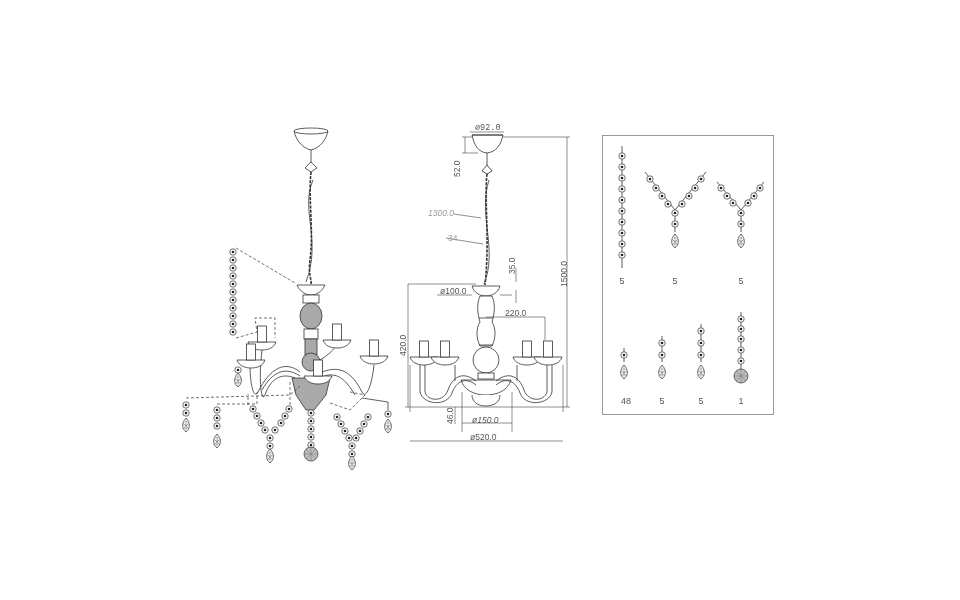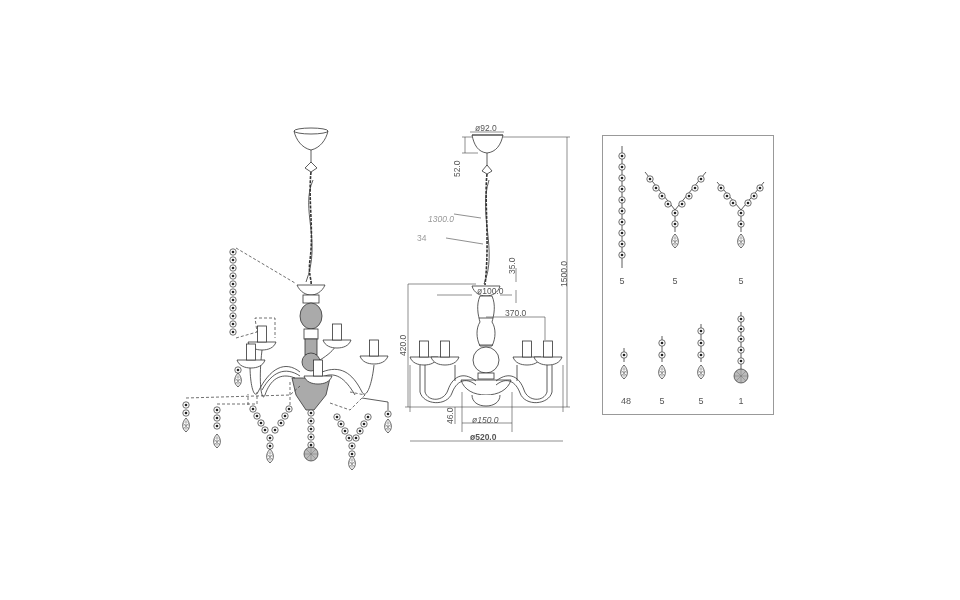--- a/index.html
+++ b/index.html
@@ -298,32 +298,32 @@
       <use href="#bead" x="741" y="319"></use>
         <use href="#bead" x="741" y="329"></use>
         <use href="#bead" x="741" y="339"></use>
       <use href="#bead" x="741" y="350"></use>
         <use href="#bead" x="741" y="361"></use>
       <use href="#ball" x="741" y="376"></use>
     </g>
   </g>
 </svg>
 
-<div class="lbl" style="left:475px;top:124px;">ø92.0</div>
+<div class="lbl" style="left:475px;top:124px;font-family:Liberation Mono, monospace;">ø92.0</div>
 <div class="lbl vert" style="left:453px;top:177px;">52.0</div>
-<div class="lbl grey" style="left:428px;top:215px;font-style:italic;">1300.0</div>
-<div class="lbl grey" style="left:417px;top:234px;">34</div>
+<div class="lbl grey" style="left:428px;top:209px;font-style:italic;">1300.0</div>
+<div class="lbl grey" style="left:448px;top:234px;">34</div>
 <div class="lbl vert" style="left:508px;top:274px;">35.0</div>
 <div class="lbl vert" style="left:560px;top:287px;">1500.0</div>
-<div class="lbl" style="left:440px;top:287px;margin-left:37px;">ø100.0</div>
-<div class="lbl" style="left:505px;top:309px;">370.0</div>
+<div class="lbl" style="left:440px;top:287px;">ø100.0</div>
+<div class="lbl" style="left:505px;top:309px;">220.0</div>
 <div class="lbl vert" style="left:399px;top:356px;">420.0</div>
 <div class="lbl vert" style="left:446px;top:424px;">46.0</div>
 <div class="lbl" style="left:472px;top:416px;font-style:italic;">ø150.0</div>
-<div class="lbl" style="left:470px;top:433px;font-weight:bold;">ø520.0</div>
+<div class="lbl" style="left:470px;top:433px;">ø520.0</div>
 
 <div class="panel"></div>
 <div class="qty" style="left:610px;top:277px;">5</div>
 <div class="qty" style="left:663px;top:277px;">5</div>
 <div class="qty" style="left:729px;top:277px;">5</div>
 <div class="qty" style="left:614px;top:397px;">48</div>
 <div class="qty" style="left:650px;top:397px;">5</div>
 <div class="qty" style="left:689px;top:397px;">5</div>
 <div class="qty" style="left:729px;top:397px;">1</div>
 

